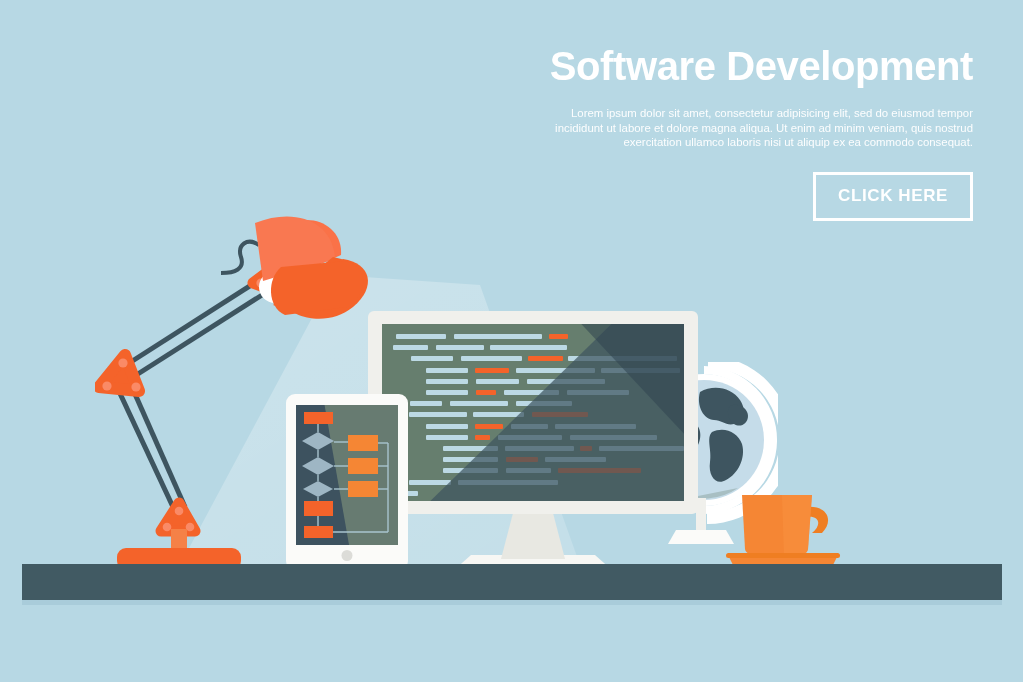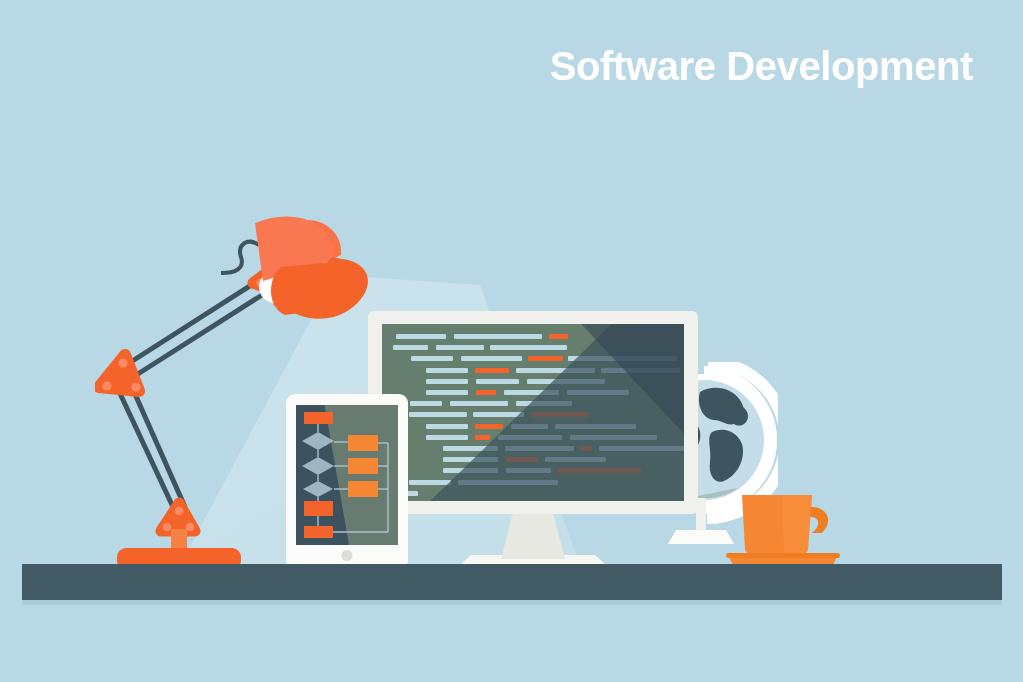--- a/index.html
+++ b/index.html
@@ -292,15 +292,19 @@
       <path d="M2 72 L 112 72 L 106 84 L 8 84 Z" fill="#f58634"></path>
       <rect x="0" y="70" width="114" height="5" rx="2.5" fill="#ef7e22"></rect>
     </svg>
   </div>
 
   <div class="desk-shadow"></div>
   <div class="desk"></div>
 
   <div class="text-block">
     <h1 class="headline">Software Development</h1>
+    <p class="para first">Lorem ipsum dolor sit amet, consectetur adipisicing elit, sed do eiusmod tempor incididunt ut labore et dolore magna aliqua. Ut enim ad minim veniam, quis nostrud exercitation ullamco laboris nisi ut aliquip ex ea commodo consequat.</p>
+    <div class="cta-wrap">
+      <span class="cta">CLICK HERE</span>
+    </div>
   </div>
 
 </div>
 
 </body></html>

